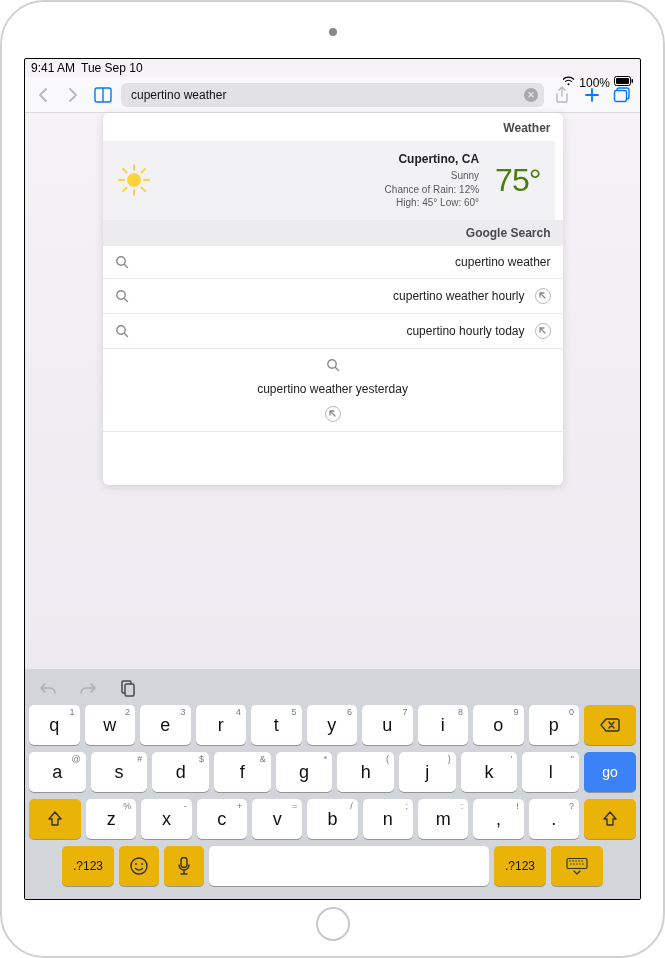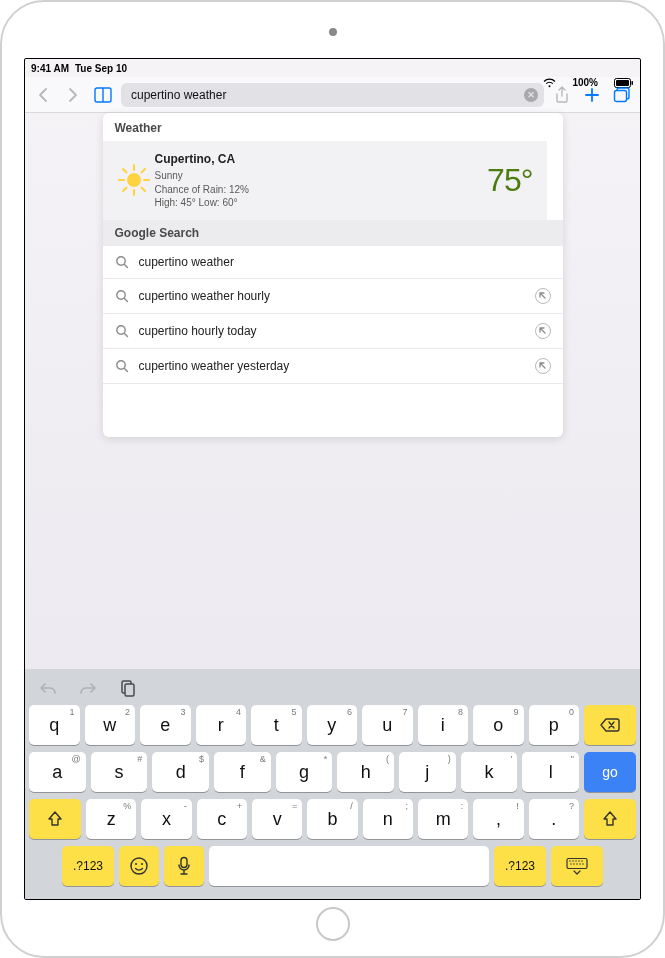--- a/index.html
+++ b/index.html
@@ -3,61 +3,61 @@
 <meta charset="utf-8">
 <style>
 * { margin: 0; padding: 0; box-sizing: border-box; font-family: -apple-system, Helvetica, Arial, sans-serif; }
 body { width: 665px; height: 958px; background: #fff; position: relative; overflow: hidden; }
 
 .device-frame { width: 665px; height: 958px; background: #fff; border: 2px solid #d0d0d0; border-radius: 44px; position: relative; overflow: hidden; }
 .screen { position: absolute; top: 56px; left: 22px; right: 22px; bottom: 56px; background: linear-gradient(180deg, #f5f3f6 0%, #e9e7ee 100%); border: 1px solid #000; border-radius: 2px; overflow: hidden; }
 .home-button { position: absolute; bottom: 15px; left: 50%; transform: translateX(-50%); width: 34px; height: 34px; border: 2px solid #c8c8c8; border-radius: 50%; }
 .camera { position: absolute; top: 26px; left: 50%; transform: translateX(-50%); width: 8px; height: 8px; background: #888; border-radius: 50%; }
 
-.status-bar { display: flex; justify-content: space-between; align-items: center; height: 18px; padding: 0 6px; font-size: 10px; font-weight: 700; color: #000; background: transparent; }
+.status-bar { display: flex; justify-content: space-between; align-items: center; height: 18px; padding: 0 6px; font-size: 12px; font-weight: 400; color: #000; background: transparent; }
 .status-left { display: flex; gap: 6px; }
-.status-right { display: flex; gap: 16px; align-items: flex-end; margin-top: 29px; }
+.status-right { display: flex; gap: 4px; align-items: flex-start; margin-top: 29px; }
 
 .toolbar { display: flex; align-items: center; height: 36px; padding: 3px 6px; gap: 6px; background: rgba(248,248,250,0.92); border-bottom: 1px solid rgba(0,0,0,0.12); }
 .toolbar-btn { width: 24px; height: 24px; display: flex; align-items: center; justify-content: center; color: #007aff; flex-shrink: 0; }
 .toolbar-btn.disabled { color: #b8b8bd; }
 .address-field { flex: 1; display: flex; align-items: center; height: 24px; background: #e1e1e6; border-radius: 6px; padding: 0 6px 0 10px; font-size: 12px; color: #111; position: relative; }
 .address-text { flex: 1; }
 .clear-btn { width: 14px; height: 14px; border-radius: 50%; background: #a8a8ad; color: #e1e1e6; display: flex; align-items: center; justify-content: center; font-size: 9px; font-weight: bold; }
 
-.content { position: relative; padding: 0 10px; }
+.content { position: relative; padding: 0 10px; text-align: right; }
 .suggestion-panel { margin: 0 auto; width: 460px; max-width: 100%; background: #fff; border-radius: 6px; box-shadow: 0 2px 10px rgba(0,0,0,0.12); overflow: hidden; }
 .panel-header { font-size: 12px; font-weight: 700; color: #4a4a4a; padding: 8px 12px 6px; }
-.weather-card { background: #f2f2f4; margin: 0 16px 0 0; padding: 10px 14px; display: flex; align-items: center; gap: 4px; }
+.weather-card { background: #f2f2f4; margin: 0 8px 0 0; padding: 10px 14px; display: flex; align-items: center; gap: 16px; }
 .weather-icon { width: 34px; height: 34px; display: flex; align-items: center; justify-content: center; }
 .weather-info { flex: 1; font-size: 10px; color: #5a5a5a; line-height: 1.35; }
 .weather-loc { font-size: 12px; font-weight: 700; color: #222; margin-bottom: 2px; }
 .weather-temp { font-size: 32px; font-weight: 300; color: #4d7c0f; letter-spacing: -1px; }
 .google-header-row { background: #ececef; padding: 6px 12px; font-size: 12px; font-weight: 700; color: #4a4a4a; }
 .suggestion { display: flex; align-items: center; padding: 9px 12px; gap: 10px; border-bottom: 1px solid #eaeaec; font-size: 12px; color: #222; }
-.suggestion:last-of-type { border-bottom: none; }
+.suggestion:last-of-type { border-bottom: none; flex-direction: column; }
 .sugg-icon { width: 14px; height: 14px; flex-shrink: 0; display:flex;align-items:center;justify-content:center;}
 .sugg-text { flex: 1; }
 .sugg-fill { width: 16px; height: 16px; border: 1px solid #bababf; border-radius: 50%; display: flex; align-items: center; justify-content: center; color: #8a8a8f; flex-shrink:0;}
 .panel-bottom-space { height: 54px; border-top: 1px solid #eaeaec; }
 
 .blur-blob { position: absolute; border-radius: 50%; filter: blur(20px); opacity: 0.5; }
 .blob1 { width: 130px; height: 90px; background: #d9c9ff; top: 150px; left: 300px; }
 .blob2 { width: 100px; height: 70px; background: #c7e2ff; top: 155px; left: 390px; }
 
 .keyboard { position: absolute; left: 0; right: 0; bottom: 0; background: #d2d5da; padding: 4px 4px 6px; }
 .kb-toolbar { display: flex; align-items: center; gap: 18px; height: 30px; padding: 0 8px; }
 .kb-tb-btn { width: 22px; height: 22px; display:flex;align-items:center;justify-content:center;color:#4a4a4d; }
 .kb-tb-btn.disabled { color: #b0b0b4; }
 .kb-rows { padding-top: 2px; }
 .kb-row { display: flex; gap: 5px; margin-bottom: 7px; justify-content: center; }
 .key { background: #fff; border-radius: 5px; box-shadow: 0 1px 0 rgba(0,0,0,0.3); height: 40px; display: flex; flex-direction: column; align-items: center; justify-content: center; position: relative; flex: 1; }
 .key-sub { position: absolute; top: 2px; right: 5px; font-size: 9px; color: #7a7a7e; }
 .key-main { font-size: 18px; color: #111; line-height: 1; }
-.key-func { background: #fde047; }
+.key-func { background: #eab308; }
 .key-go { background: #3b82f6; color: #fff; }
 .key-go .key-main { color: #fff; font-size: 14px; }
 .key-wide { flex: 0 0 52px; }
 .key-delete { flex: 0 0 52px; }
 .key-space { flex: 0 0 280px; }
 .key-hide { flex: 0 0 52px; }
 .kb-bottom { display:flex; gap:5px; }
 svg { display: block; }
 </style>
 </head>

